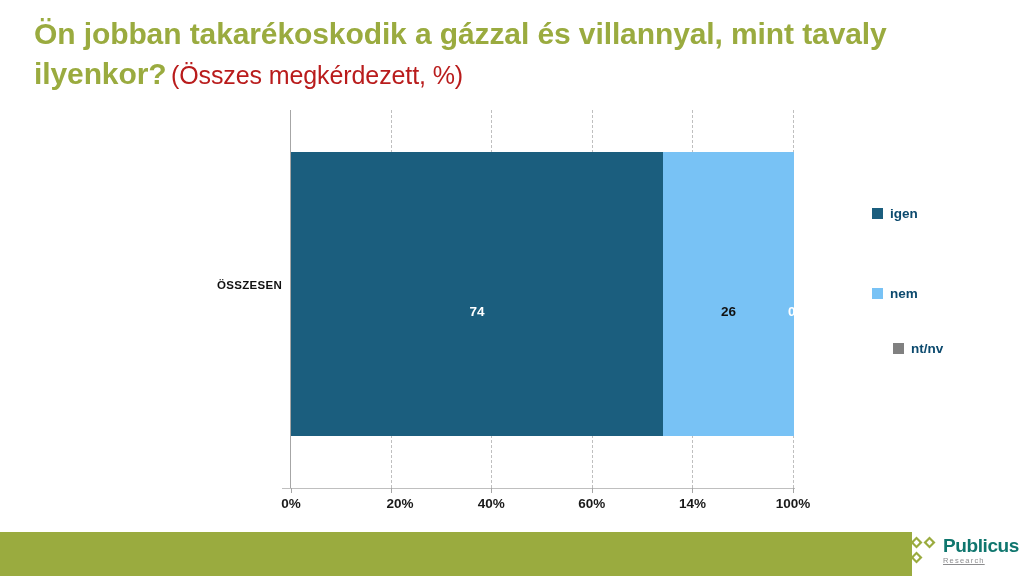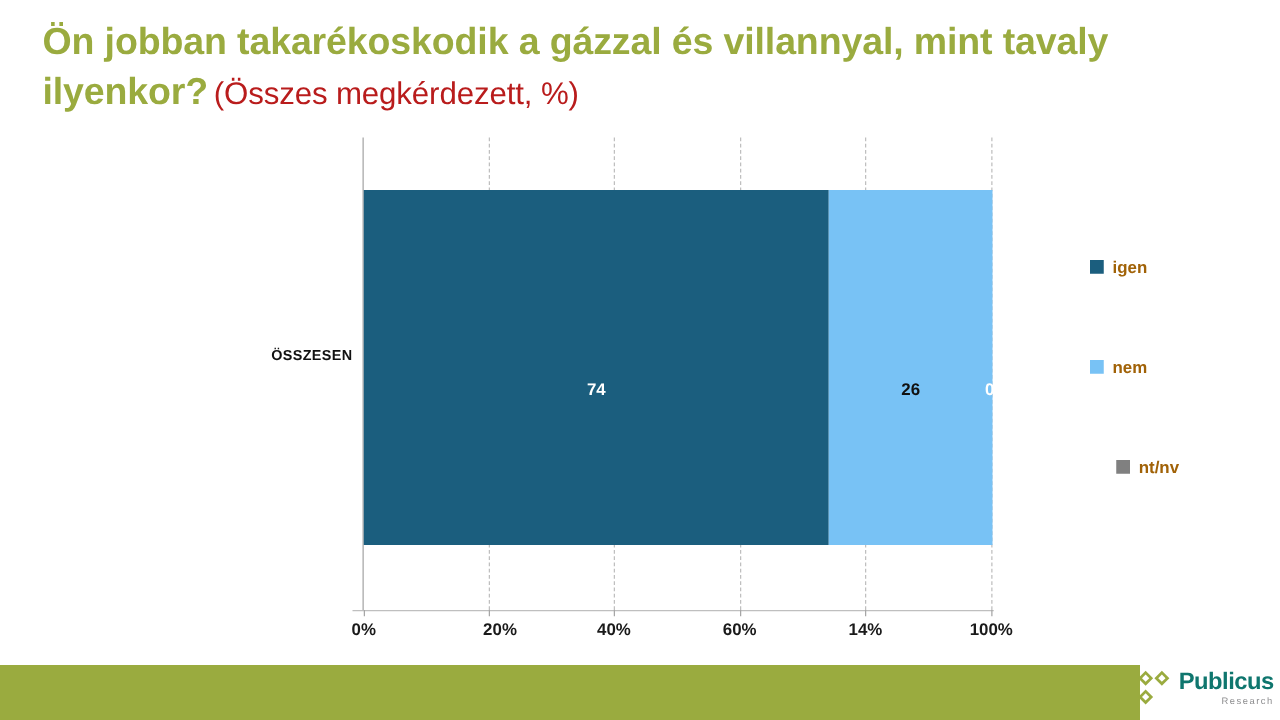--- a/index.html
+++ b/index.html
@@ -138,26 +138,26 @@
     align-items: center;
     gap: 7px;
   }
   .legend-swatch {
     width: 11px; height: 11px;
     flex: 0 0 auto;
   }
   .legend-text {
     font-size: 13.5px;
     font-weight: bold;
-    color: #a16207;
+    color: #0c4a6e;
     white-space: nowrap;
   }
   .li0 { top: 96px; }
   .li1 { top: 176px; }
-  .li2 { top: 256px; padding-left: 21px; }
+  .li2 { top: 231px; padding-left: 21px; }
 
   
   .footer-bar {
     position: absolute;
     left: 0; bottom: 0;
     width: 912px; height: 44px;
     background: #9aab3f;
   }
   .logo-area {
     position: absolute;
@@ -175,22 +175,22 @@
   .logo-name {
     font-size: 19px;
     font-weight: bold;
     color: #0f766e;
     letter-spacing: -0.4px;
   }
   .logo-tag {
     font-size: 7.5px;
     color: #8c8c8e;
     letter-spacing: 1.2px;
-    text-align: right;
     margin-top: 2px;
+    text-decoration: underline;
   }
 </style>
 </head>
 <body>
 
 <div id="slide">
 
   <div class="title-block">
     <span class="title-main">Ön jobban takarékoskodik a gázzal és villannyal, mint tavaly ilyenkor?</span>
     <span class="title-sub">(Összes megkérdezett, %)</span>

